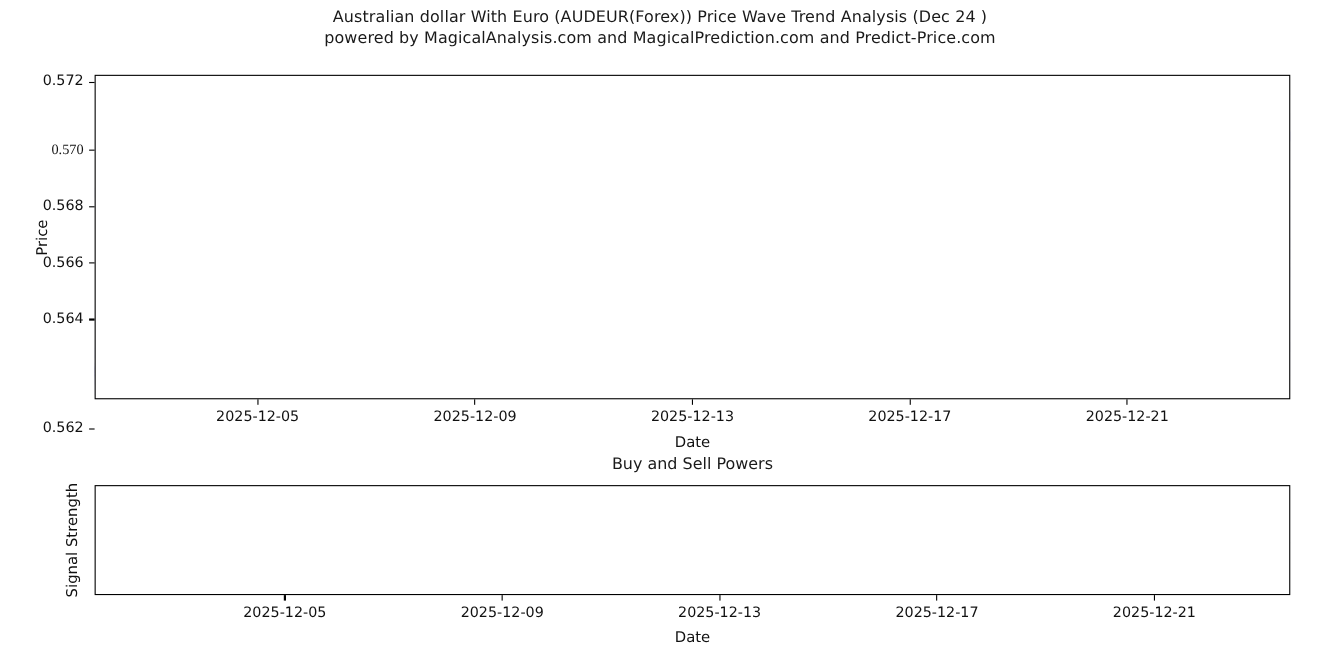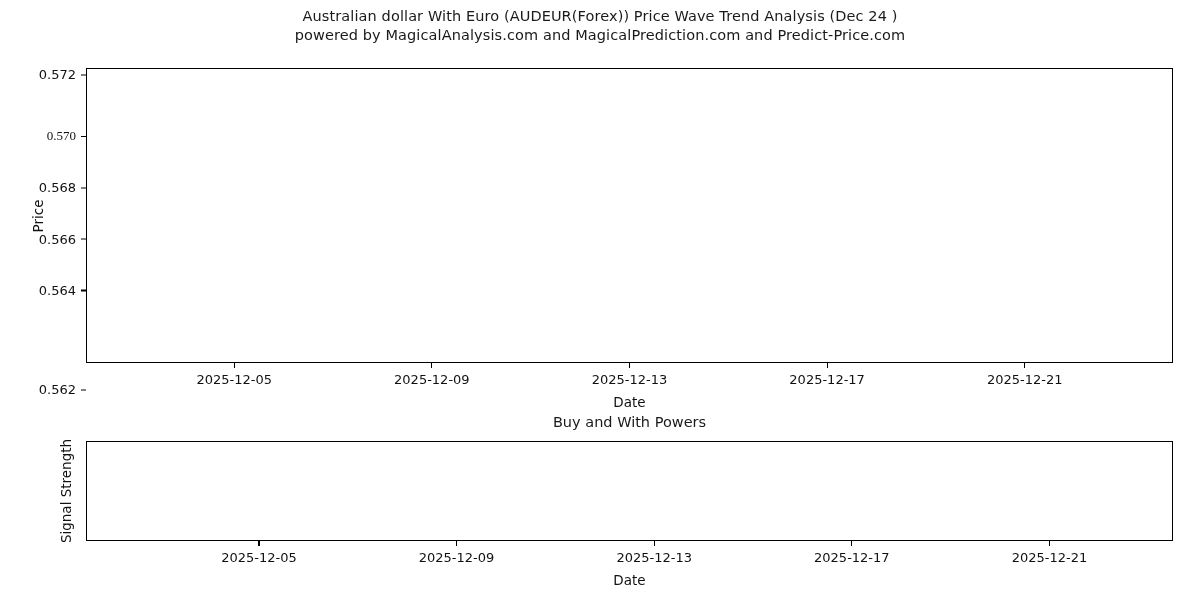--- a/index.html
+++ b/index.html
@@ -112,21 +112,21 @@
         <div class="xtick" style="left: 741.136px;">2025-12-17</div>
         <div class="xtick-mark" style="left: 740.536px;"></div>
         <div class="xtick" style="left: 938.773px;">2025-12-21</div>
         <div class="xtick-mark" style="left: 938.173px;"></div>
       </div>
     <div class="axis-label-x">Date</div>
     <div class="axis-label-y">Price</div>
   </div>
 
   <div id="power-chart">
-    <div class="sub-title">Buy and With Powers</div>
+    <div class="sub-title">Buy and Sell Powers</div>
     <div class="plot-clip">
       <div id="power-grid">
           <div class="grid-h" style="top: 52.381px;"></div>
           <div class="grid-v" style="left: 172.932px;"></div>
           <div class="grid-v" style="left: 370.568px;"></div>
           <div class="grid-v" style="left: 568.205px;"></div>
           <div class="grid-v" style="left: 765.841px;"></div>
           <div class="grid-v" style="left: 963.477px;"></div>
         </div>
       <div class="wm" style="left:42px; top:-6px;">MagicalAnalysis.com</div>

